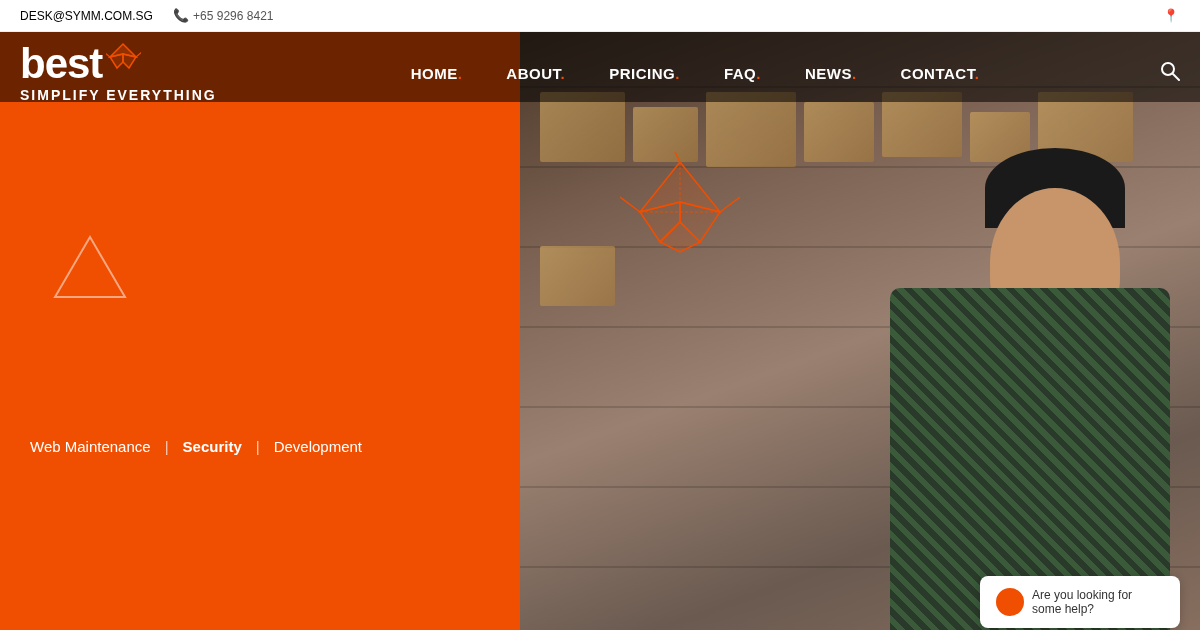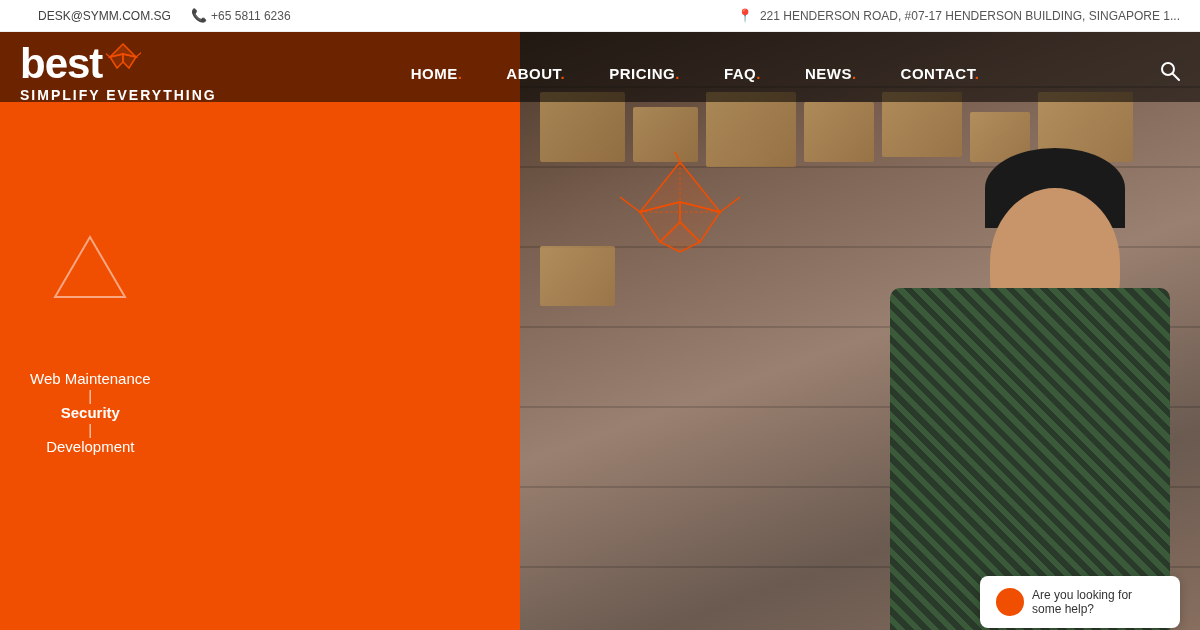--- a/index.html
+++ b/index.html
@@ -14,21 +14,21 @@
       justify-content: space-between;
       padding: 0 20px;
       border-bottom: 1px solid #eee;
       font-size: 12px;
       color: #333;
       position: relative;
       z-index: 10;
     }
     .top-bar-left { display: flex; align-items: center; gap: 20px; }
     .top-bar-right { display: flex; align-items: center; gap: 6px; color: #555; }
-    .top-bar .email { color: #404040; margin-left: 18px; }
+    .top-bar .email { color: #000000; }
     .top-bar .phone { display: flex; align-items: center; gap: 4px; color: #555; }
     .phone-icon { color: #e84a00; font-size: 13px; }
     .location-icon { color: #e84a00; font-size: 13px; }
 
     
     .main-container {
       display: flex;
       width: 1200px;
       height: 598px;
       position: relative;
@@ -134,21 +134,20 @@
     
     .services-bar {
       position: absolute;
       bottom: 175px;
       left: 30px;
       display: flex;
       align-items: center;
       gap: 0;
       color: #fff;
       font-size: 15px;
-      flex-direction: column;
     }
 
     .service-item { font-weight: 500; }
     .service-divider { margin: 0 14px; opacity: 0.7; }
     .service-active { font-weight: 700; }
 
     
     .headline {
       position: absolute;
       bottom: 20px;
@@ -299,26 +298,25 @@
     .bird-svg { width: 120px; height: 110px; }
   </style>
 </head>
 <body>
 
 <div class="top-bar">
   <div class="top-bar-left">
     <span class="email">DESK@SYMM.COM.SG</span>
     <span class="phone">
       <span class="phone-icon">📞</span>
-      <span>+65 5811 6236</span>
+      <span>+65 9296 8421</span>
     </span>
   </div>
   <div class="top-bar-right">
     <span class="location-icon">📍</span>
-    <span>221 HENDERSON ROAD, #07-17 HENDERSON BUILDING, SINGAPORE 1...</span>
   </div>
 </div>
 
 <div class="main-container">
 
   <div class="left-panel">
 
     <div class="triangle-decoration">
       <svg class="triangle-outline" viewBox="0 0 80 70" fill="none" xmlns="http://www.w3.org/2000/svg">
         <polygon points="40,5 75,65 5,65" stroke="rgba(255,255,255,0.5)" stroke-width="2" fill="none"></polygon>

